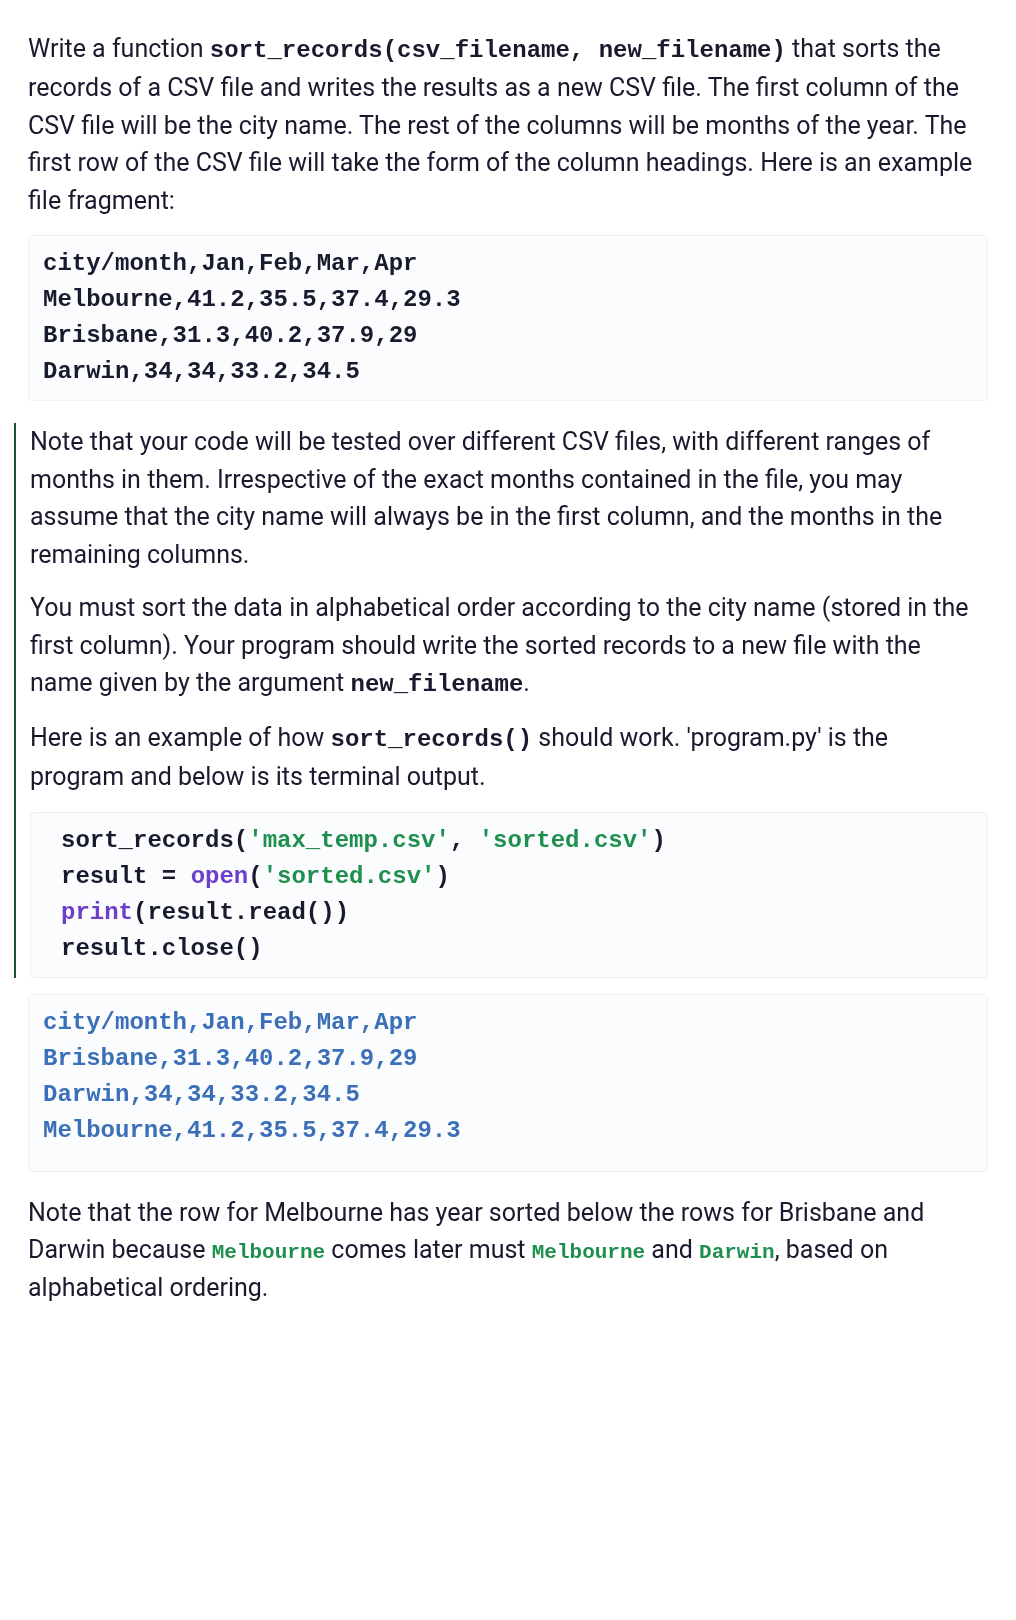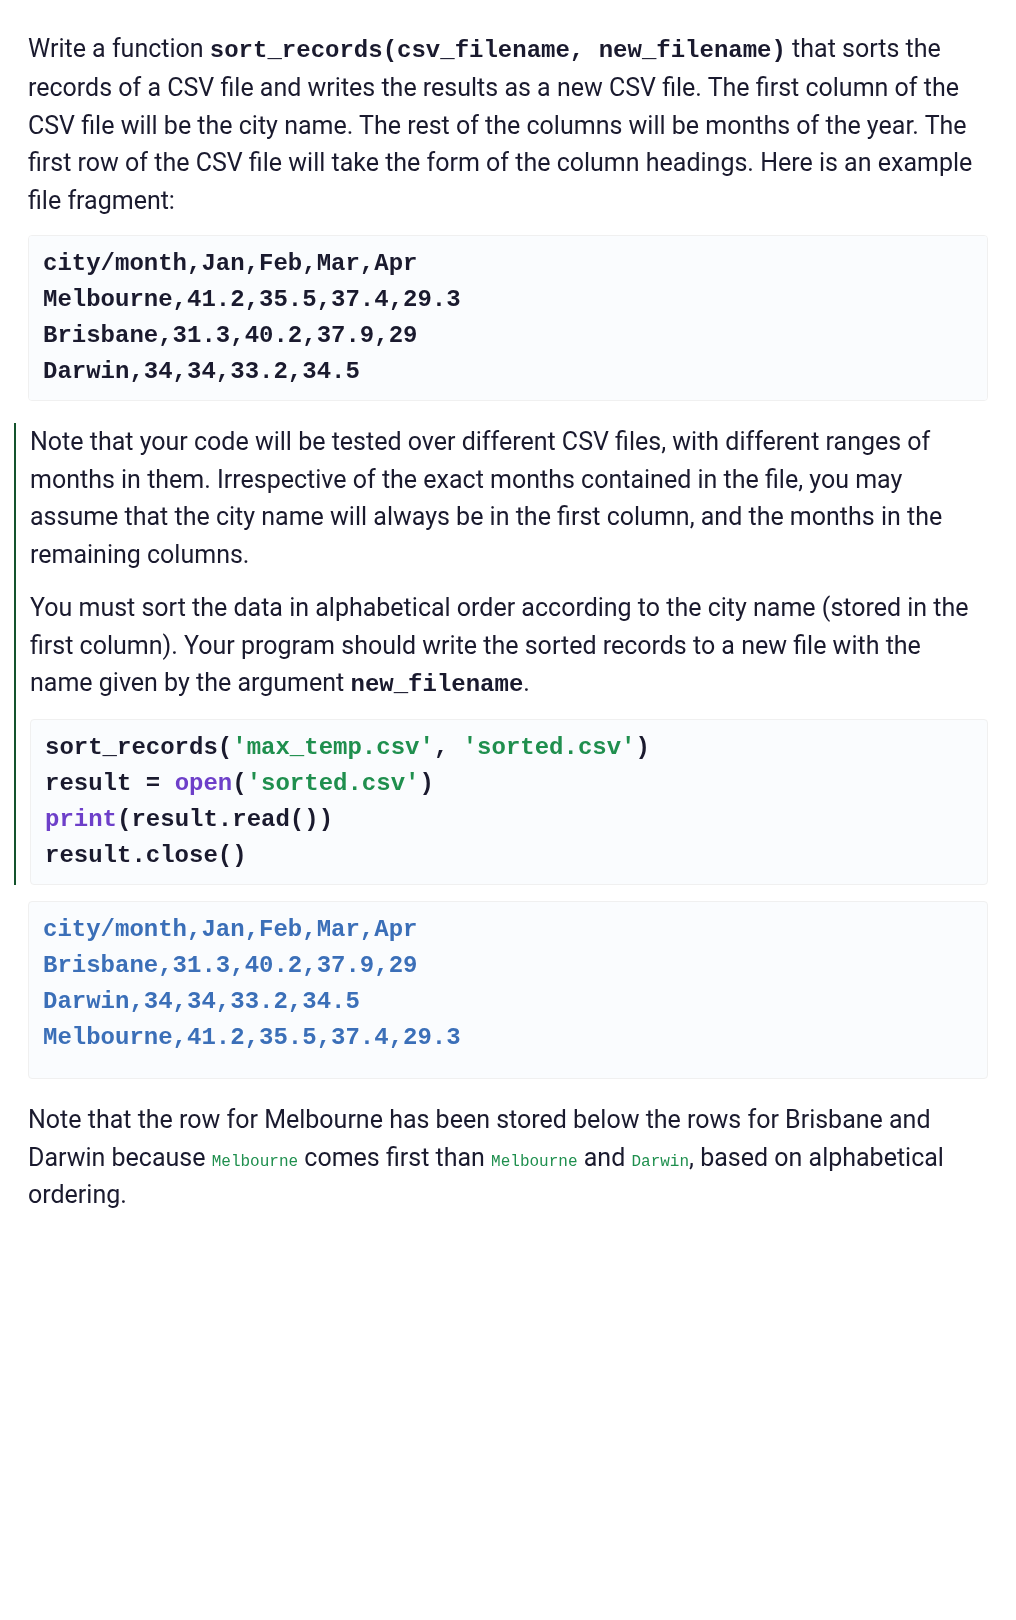--- a/index.html
+++ b/index.html
@@ -54,21 +54,21 @@
       margin-left: -14px;
       position: relative;
     }
     .indented-content {
       padding-left: 14px;
     }
     .code-example {
       background: #fafcfe;
       border: 1px solid #f0f0f0;
       border-radius: 4px;
-      padding: 10px 14px;
+      padding: 10px 30px;
       margin: 16px 0;
       font-family: "SFMono-Regular", Consolas, "Liberation Mono", Menlo, monospace;
       font-size: 24px;
       font-weight: 700;
       white-space: pre;
       line-height: 1.5;
     }
     .code-example .str {
       color: #1f8f4e;
     }
@@ -83,23 +83,23 @@
       margin: 16px 0 22px 0;
       font-family: "SFMono-Regular", Consolas, "Liberation Mono", Menlo, monospace;
       font-size: 24px;
       font-weight: 700;
       white-space: pre;
       line-height: 1.5;
       color: #3b6fb8;
     }
     .city-name {
       font-family: "SFMono-Regular", Consolas, "Liberation Mono", Menlo, monospace;
-      font-weight: 400;
+      font-weight: 700;
       color: #1f8f4e;
-      font-size: 16px;
+      font-size: 21px;
     }
   </style>
 </head>
 <body>
 
 <div class="text-block">
   <span>Write a function </span><code class="inline">sort_records(csv_filename, new_filename)</code><span> that sorts the records of a CSV file and writes the results as a new CSV file. The first column of the CSV file will be the city name. The rest of the columns will be months of the year. The first row of the CSV file will take the form of the column headings. Here is an example file fragment:</span>
 </div>
 
 <div class="code-file-block">
@@ -110,28 +110,31 @@
 </div>
 
 <div class="indented-section">
   <div class="indented-content">
     <div class="text-block">Note that your code will be tested over different CSV files, with different ranges of months in them. Irrespective of the exact months contained in the file, you may assume that the city name will always be in the first column, and the months in the remaining columns.</div>
 
     <div class="text-block">
       <span>You must sort the data in alphabetical order according to the city name (stored in the first column). Your program should write the sorted records to a new file with the name given by the argument </span><code class="inline">new_filename</code><span>.</span>
     </div>
 
+    <div class="text-block">
+      <span>Here is an example of how </span><code class="inline">sort_records()</code><span> should work. 'program.py' is the program and below is its terminal output.</span>
+    </div>
 
     <div class="code-example"><span>sort_records(</span><span class="str">'max_temp.csv'</span><span>, </span><span class="str">'sorted.csv'</span><span>)</span>
 <span>result = </span><span class="fn">open</span><span>(</span><span class="str">'sorted.csv'</span><span>)</span>
 <span class="fn">print</span><span>(result.read())</span>
 <span>result.close()</span></div>
   </div>
 </div>
 
 <div class="output-block">city/month,Jan,Feb,Mar,Apr
 Brisbane,31.3,40.2,37.9,29
 Darwin,34,34,33.2,34.5
 Melbourne,41.2,35.5,37.4,29.3</div>
 
 <div class="text-block">
-  <span>Note that the row for Melbourne has been stored below the rows for Brisbane and Darwin because </span><span class="city-name">Melbourne</span><span> comes first than </span><span class="city-name">Melbourne</span><span> and </span><span class="city-name">Darwin</span><span>, based on alphabetical ordering.</span>
+  <span>Note that the row for Melbourne has year sorted below the rows for Brisbane and Darwin because </span><span class="city-name">Melbourne</span><span> comes later must </span><span class="city-name">Melbourne</span><span> and </span><span class="city-name">Darwin</span><span>, based on alphabetical ordering.</span>
 </div>
 
 </body></html>

